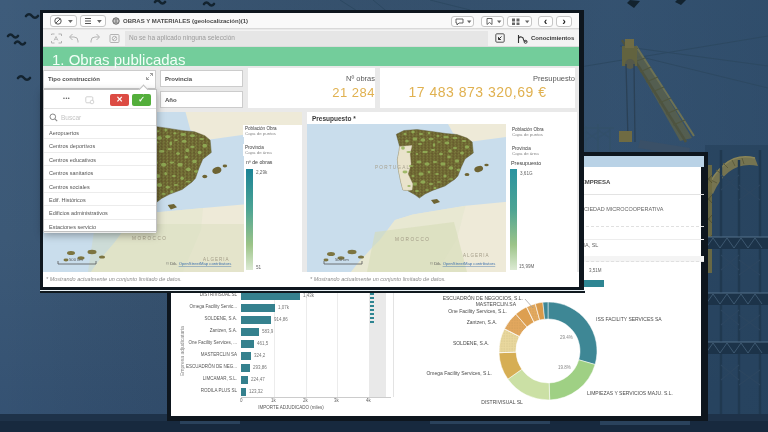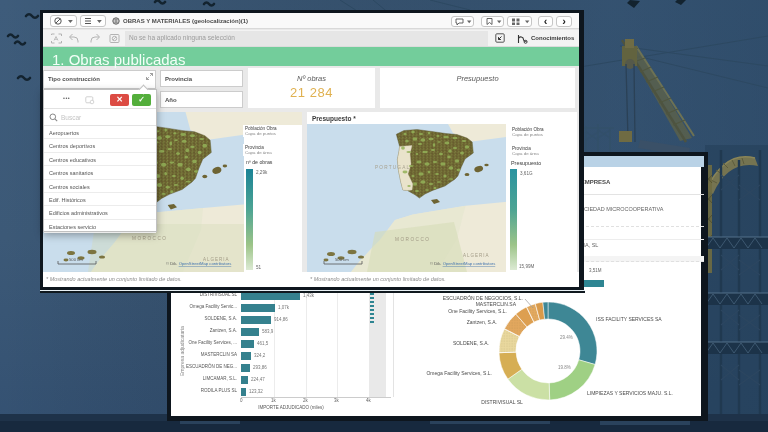--- a/index.html
+++ b/index.html
@@ -2,21 +2,21 @@
 <html><head><meta charset="utf-8">
 <style>
 html,body{margin:0;padding:0;}
 *{box-sizing:border-box;}
 #stage{position:relative;width:768px;height:432px;overflow:hidden;background:#41607e;font-family:"Liberation Sans",sans-serif;}
 #bg{position:absolute;left:0;top:0;}
 #w2{position:absolute;left:167px;top:152px;width:541px;height:269px;border:4px solid #0e161e;border-right-width:7px;border-bottom-width:5px;background:#fff;}
 #w1{position:absolute;left:40px;top:10px;width:544px;height:280px;border:3px solid #0e161e;border-right-width:5px;background:#e9e9e9;}
 .abs{position:absolute;}
 .panel{position:absolute;background:#fff;}
-.kpit{font-size:7.5px;color:#595959;text-align:center;font-style:italic;}
+.kpit{font-size:7.5px;color:#595959;text-align:right;}
 .kpiv{font-size:13px;color:#e0b150;text-align:center;letter-spacing:.5px;}
 .fbox{position:absolute;background:#fff;border:1px solid #ccc;}
 .flbl{font-size:6px;font-weight:bold;color:#4c4c4c;padding:5px 0 0 4px;}
 .tiny{font-size:5px;color:#4a4a4a;line-height:1.1;}
 .t45{font-size:4.5px;color:#666;line-height:1.1;}
 .item{position:absolute;left:0;width:100%;border-bottom:1px solid #ececec;font-size:5.5px;color:#555;padding:4px 0 0 5px;height:13.4px;}
 .btn{position:absolute;background:#fff;border:1px solid #c6c6c6;border-radius:3px;}
 </style></head>
 <body>
 <div id="stage">
@@ -288,24 +288,25 @@
         </svg>
       </div>
 <div class="fbox" style="left:117px;top:57px;width:83px;height:17px;">
         <div class="flbl">Provincia</div>
       </div>
 <div class="fbox" style="left:117px;top:78px;width:83px;height:17px;">
         <div class="flbl">Año</div>
       </div>
 <div class="panel" style="left:205px;top:55px;width:127px;height:40px;">
  <div class="kpit" style="margin-top:6px;">Nº obras</div>
- <div class="kpiv" style="margin-top:2px;">21 284</div>
+ <div class="kpiv" style="margin-top:2px;text-align:right;">21 284</div>
       </div>
 <div class="panel" style="left:337px;top:55px;width:195px;height:40px;">
  <div class="kpit" style="margin-top:6px;">Presupuesto</div>
+ <div class="kpiv" style="margin-top:1px;font-size:14px;">17 483 873 320,69 €</div>
       </div>
 
 <div id="map1" class="panel" style="left:0;top:99px;width:259px;height:160px;overflow:hidden;">
 <svg width="259" height="160" viewBox="0 0 259 160">
 <defs>
 <pattern id="sp1" width="3.5" height="2.8" patternUnits="userSpaceOnUse">
 <rect width="3.5" height="2.8" fill="#6f6533"></rect>
 <circle cx="0.8" cy="0.7" r="0.45" fill="#87a44b"></circle>
               <circle cx="2.6" cy="1.3" r="0.4" fill="#433c1a"></circle>
               <circle cx="1.5" cy="2.3" r="0.4" fill="#90aa50"></circle>

